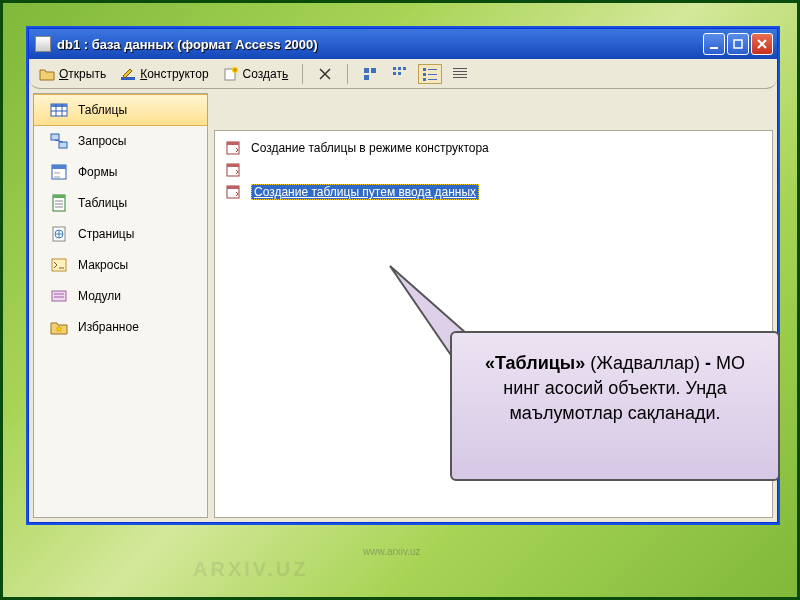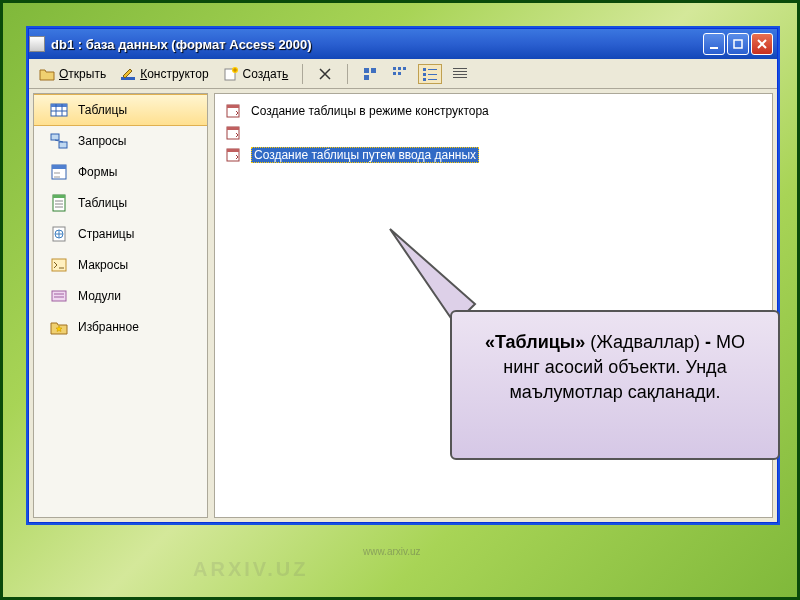--- a/index.html
+++ b/index.html
@@ -28,21 +28,21 @@
     left: 25px; top: 25px;
     width: 750px; height: 495px;
     background: #ece9d8;
     border: 1px solid #0831d9;
     box-shadow: 0 0 0 2px #1651e0;
   }
   .titlebar {
     height: 30px;
     background: linear-gradient(to bottom, #3b77e0 0%, #2a5fd0 50%, #1347b8 100%);
     display: flex; align-items: center;
-    padding: 0 4px 0 0;
+    padding: 0 4px 0 6px;
     color: #fff;
   }
   .titlebar-icon {
     width: 16px; height: 16px; margin-right: 6px;
     background: linear-gradient(#fff,#ccc); border:1px solid #888;
   }
   .titlebar-text { flex: 1; font-weight: bold; font-size: 13px; text-shadow: 1px 1px 1px #000; }
   .winbtns { display:flex; gap:2px; }
   .winbtn {
     width: 22px; height: 22px;
@@ -53,20 +53,21 @@
   }
   .winbtn.close { background: linear-gradient(#e87050,#c83020); }
   .winbtn svg { width:12px; height:12px; }
 
   .toolbar {
     height: 30px;
     padding: 3px 6px;
     display:flex; align-items:center; gap: 6px;
     background: #ece9d8;
     border-bottom: 1px solid #aca899;
+    border-radius: 11px;
   }
   .tbtn { display:flex; align-items:center; gap:4px; padding:2px 4px; cursor:pointer; }
   .ticon { width:16px; height:16px; display:flex; align-items:center; justify-content:center; }
   .sep { width:1px; height:20px; background:#aca899; margin:0 4px; }
   .ticon svg { width:16px; height:16px; }
 
   .content {
     display:flex;
     height: calc(100% - 60px);
     padding: 4px;
@@ -95,35 +96,36 @@
   }
   .sb-icon { width:18px; height:18px; display:flex; align-items:center; justify-content:center; }
   .sb-icon svg { width:18px; height:18px; }
 
   .mainpane {
     flex:1;
     background: #fff;
     border: 1px solid #aca899;
     position: relative;
     padding: 6px 4px;
+    margin-top: 37px;
   }
   .list-item {
     display:flex; align-items:center; gap:10px;
     padding:3px 6px;
     cursor:pointer;
   }
   .list-item.selected .li-text {
-    background:#316ac5; color:#fff; border:1px dotted #ffcc00; padding:0 2px;
+    background:#316ac5; color:#fff; border:1px dotted #ffcc00; padding:0 2px;text-decoration:underline;
   }
   .li-icon { width:16px; height:16px; }
   .li-icon svg { width:16px; height:16px; }
 
   .callout {
     position:absolute;
-    left: 235px; top: 216px;
+    left: 235px; top: 200px;
     width: 330px; height: 150px;
     background: linear-gradient(#ece3f2,#d6c8e6);
     border: 2px solid #555;
     border-radius: 6px;
     padding: 18px 18px;
     font-size: 18px;
     text-align:center;
     line-height: 1.4;
   }
   .callout-tail {

